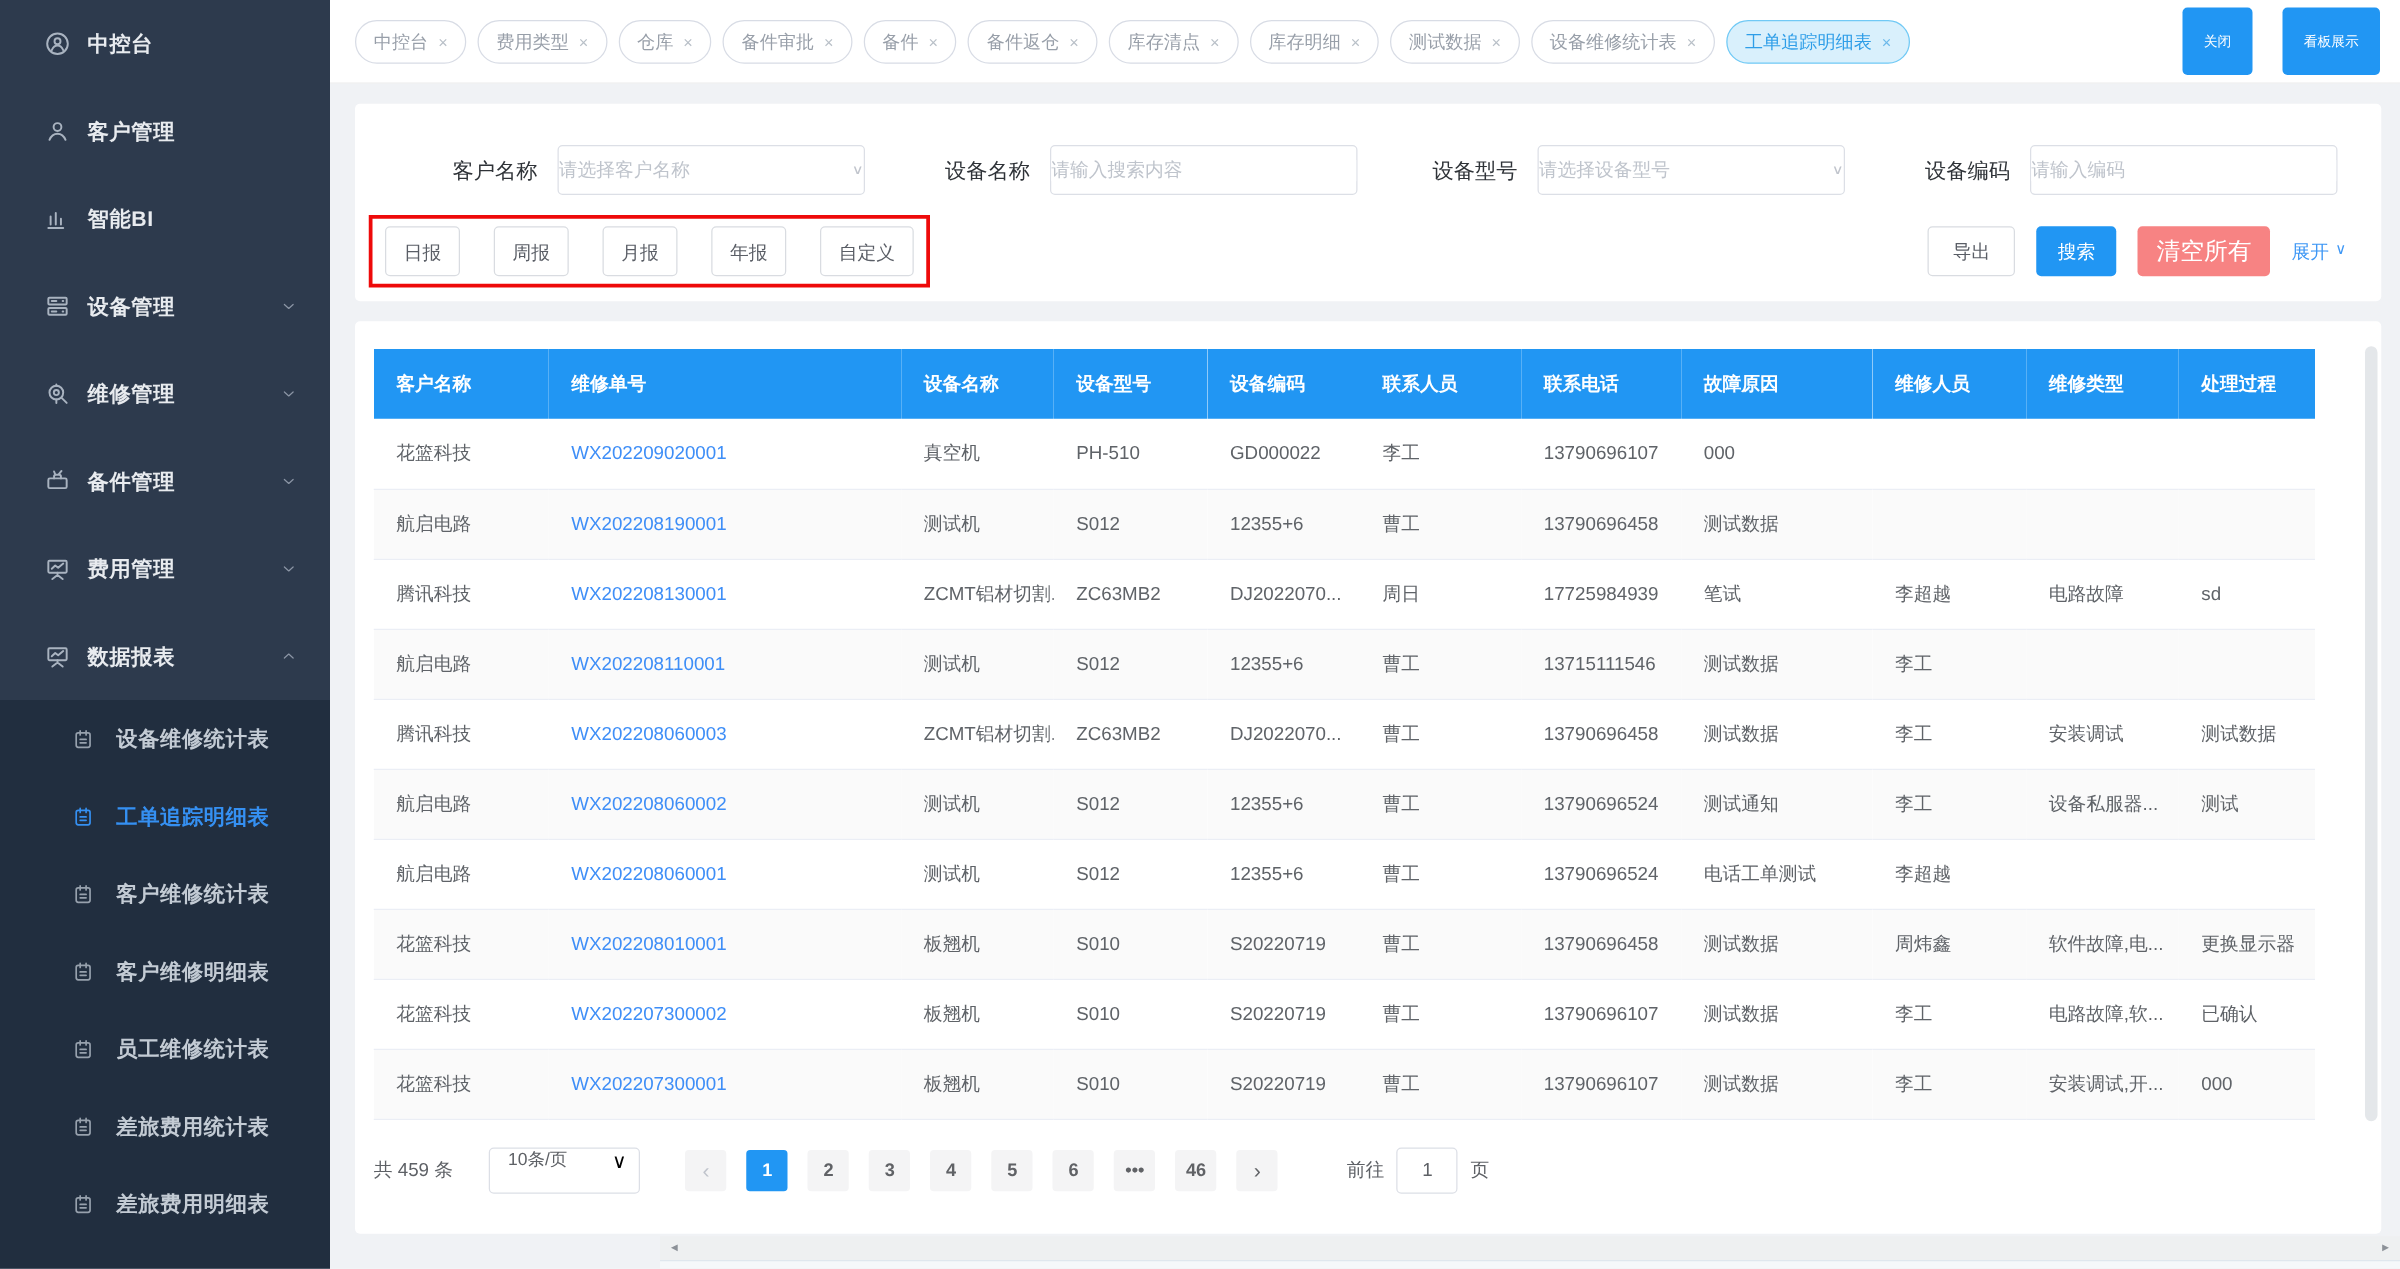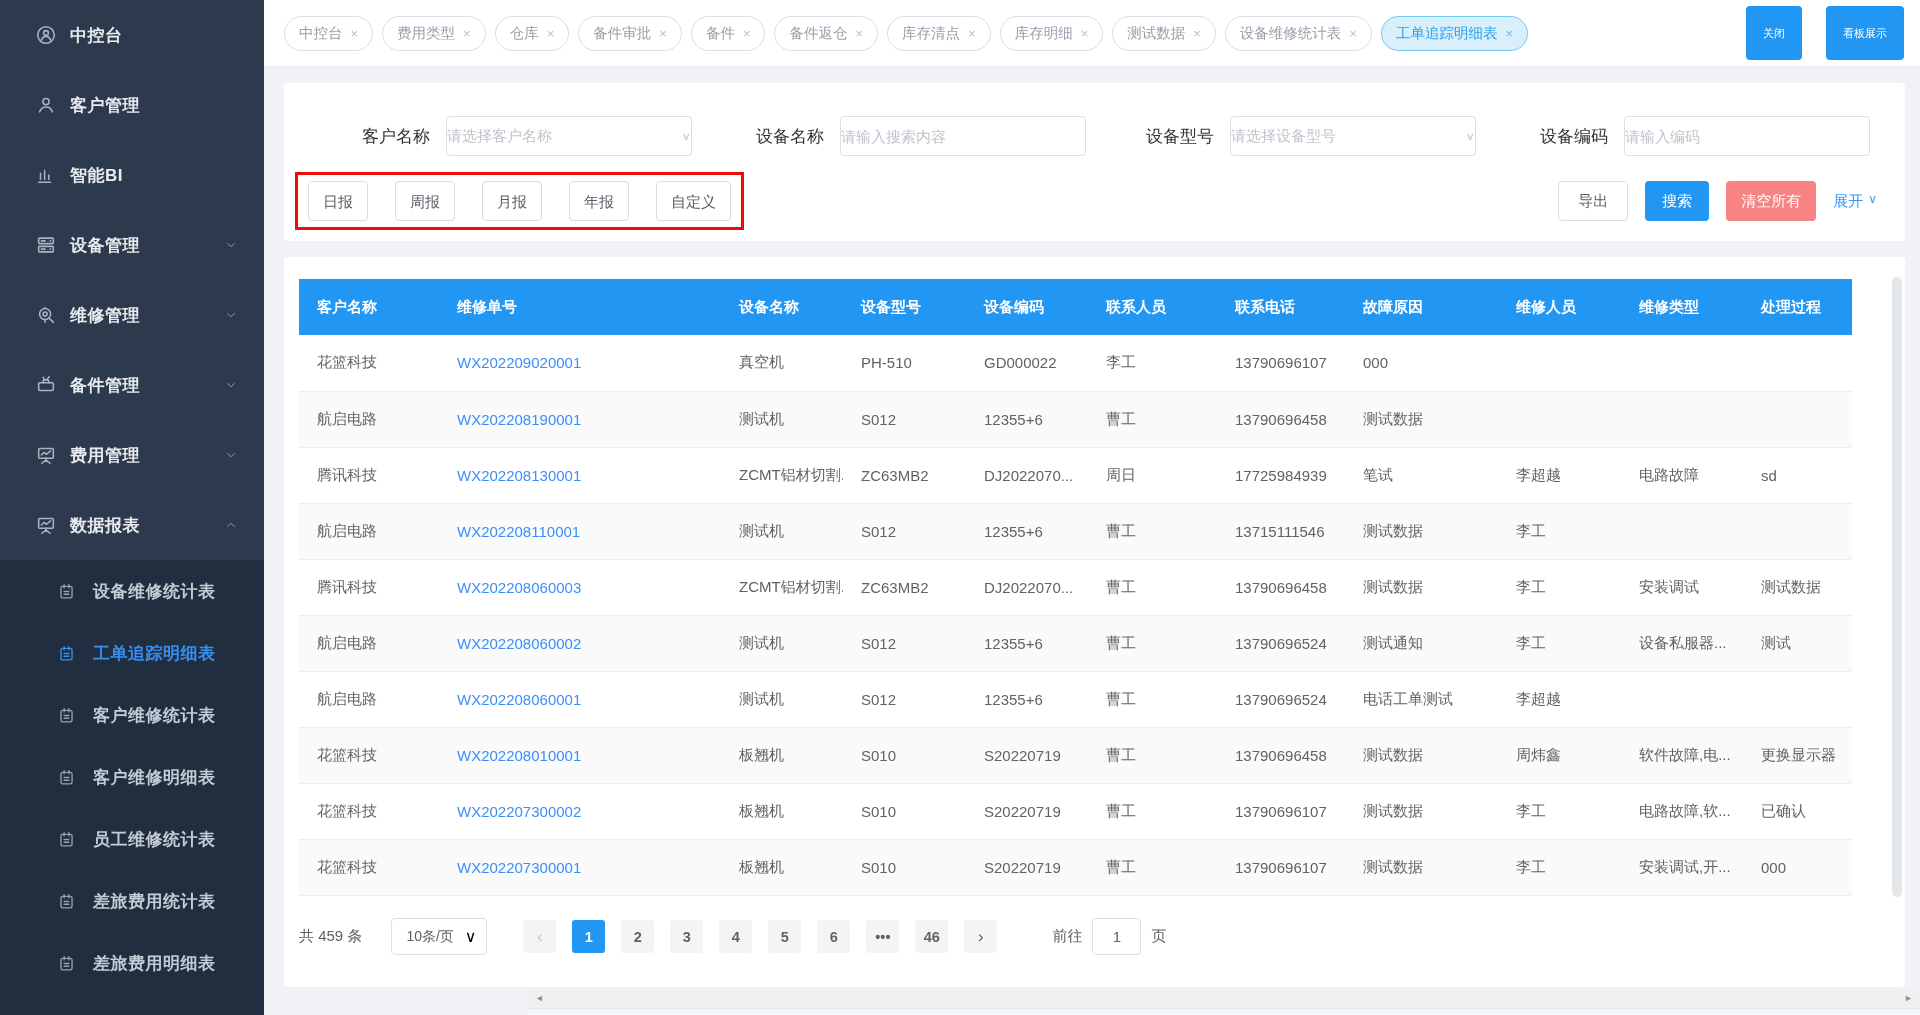--- a/index.html
+++ b/index.html
@@ -45,37 +45,37 @@
   .fctrl .ph { font-size:15px; color:#bfc4cc; flex:1; }
   .fctrl input { border:none; outline:none; width:100%; font-size:15px; color:#333; font-family:inherit; }
   .fctrl input::placeholder { color:#bfc4cc; }
   .fctrl .sel-chev { color:#c0c4cc; font-size:13px; transform:scaleY(.8); }
   .frow2 { display:flex; align-items:center; margin-top:16px; padding-left:11px; padding-right:28px; }
   .red-box { border:3px solid #ee0a0a; padding:6px 10px; display:flex; gap:27px; align-items:center; }
   .rep-btn { height:40px; background:#fff; border:1px solid #d9dce1; border-radius:4px; color:#5a5e66; font-size:15px; padding:11px 14px; cursor:pointer; font-family:inherit; }
   .actions { margin-left:auto; display:flex; align-items:center; gap:17px; }
   .btn-plain { background:#fff; border:1px solid #d9dce1; color:#5a5e66; font-size:15px; height:40px; padding:0 19px;text-align:center; }
   .btn-search { height:40px; font-size:15px; padding:0 17px; background:#2196f3; color:#fff; }
-  .btn-danger { height:40px; font-size:15px; padding:0 15px; background:#f78383; color:#fff; }
+  .btn-danger { height:40px; font-size:19px; padding:0 15px; background:#f78383; color:#fff; }
   .expand-link { color:#3e97f5; font-size:15px; cursor:pointer; display:flex; align-items:flex-start; gap:5px; }
   .expand-link .sel-chev { color:#3e97f5; font-size:12px; }
 
   
   .table-card { background:#fff; border-radius:4px; margin-top:16px; height:730px; padding:22px 15px 0 15px; position:relative; }
   table.grid { border-collapse:collapse; table-layout:fixed; width:1553px; }
   .grid th { background:#2196f3; color:#fff; font-size:15px; font-weight:bold; text-align:left; height:56px; padding-left:18px; white-space:nowrap; overflow:hidden; }
   .grid td { height:56px; font-size:15px; color:#5f6368; padding-left:18px; border-bottom:1px solid #ebeef5; white-space:nowrap; overflow:hidden; text-overflow:clip; }
   .grid tr.even td { background:#fafafa; }
   .grid .link { color:#3e8ef7; cursor:pointer; }
   .vscroll { position:absolute; right:3px; top:20px; width:10px; height:620px; background:#e4e7ea; border-radius:5px; }
 
   
   .pager-row { display:flex; align-items:center; margin-top:21px; height:40px; }
   .total { font-size:15px; color:#5e6166; }
-  .psize { margin-left:29px; width:96px; height:37px; border:1px solid #dcdfe6; border-radius:4px; display:flex; align-items:center; padding:0 10px 0 14px; }
+  .psize { margin-left:29px; width:121px; height:37px; border:1px solid #dcdfe6; border-radius:4px; display:flex; align-items:flex-start; padding:0 10px 0 14px; }
   .psize .pv { font-size:14px; color:#5e6166; flex:1; }
   .pager { display:flex; align-items:center; gap:16px; margin-left:36px; }
   .pbtn { min-width:33px; height:33px; background:#f4f4f5; border-radius:3px; display:flex; align-items:center; justify-content:center; font-size:14.5px; font-weight:bold; color:#606266; cursor:pointer; padding:0 6px; }
   .pbtn.active { background:#2196f3; color:#fff; }
   .pbtn.nav { font-size:17px; font-weight:normal; }
   .pbtn.disabled { color:#c0c4cc; }
   .goto { display:flex; align-items:center; margin-left:55px; font-size:15px; color:#5e6166; gap:10px; }
   .goto input { width:49px; height:37px; border:1px solid #dcdfe6; border-radius:4px; text-align:center; font-size:15px; color:#5e6166; outline:none; font-family:inherit; }
 
   

